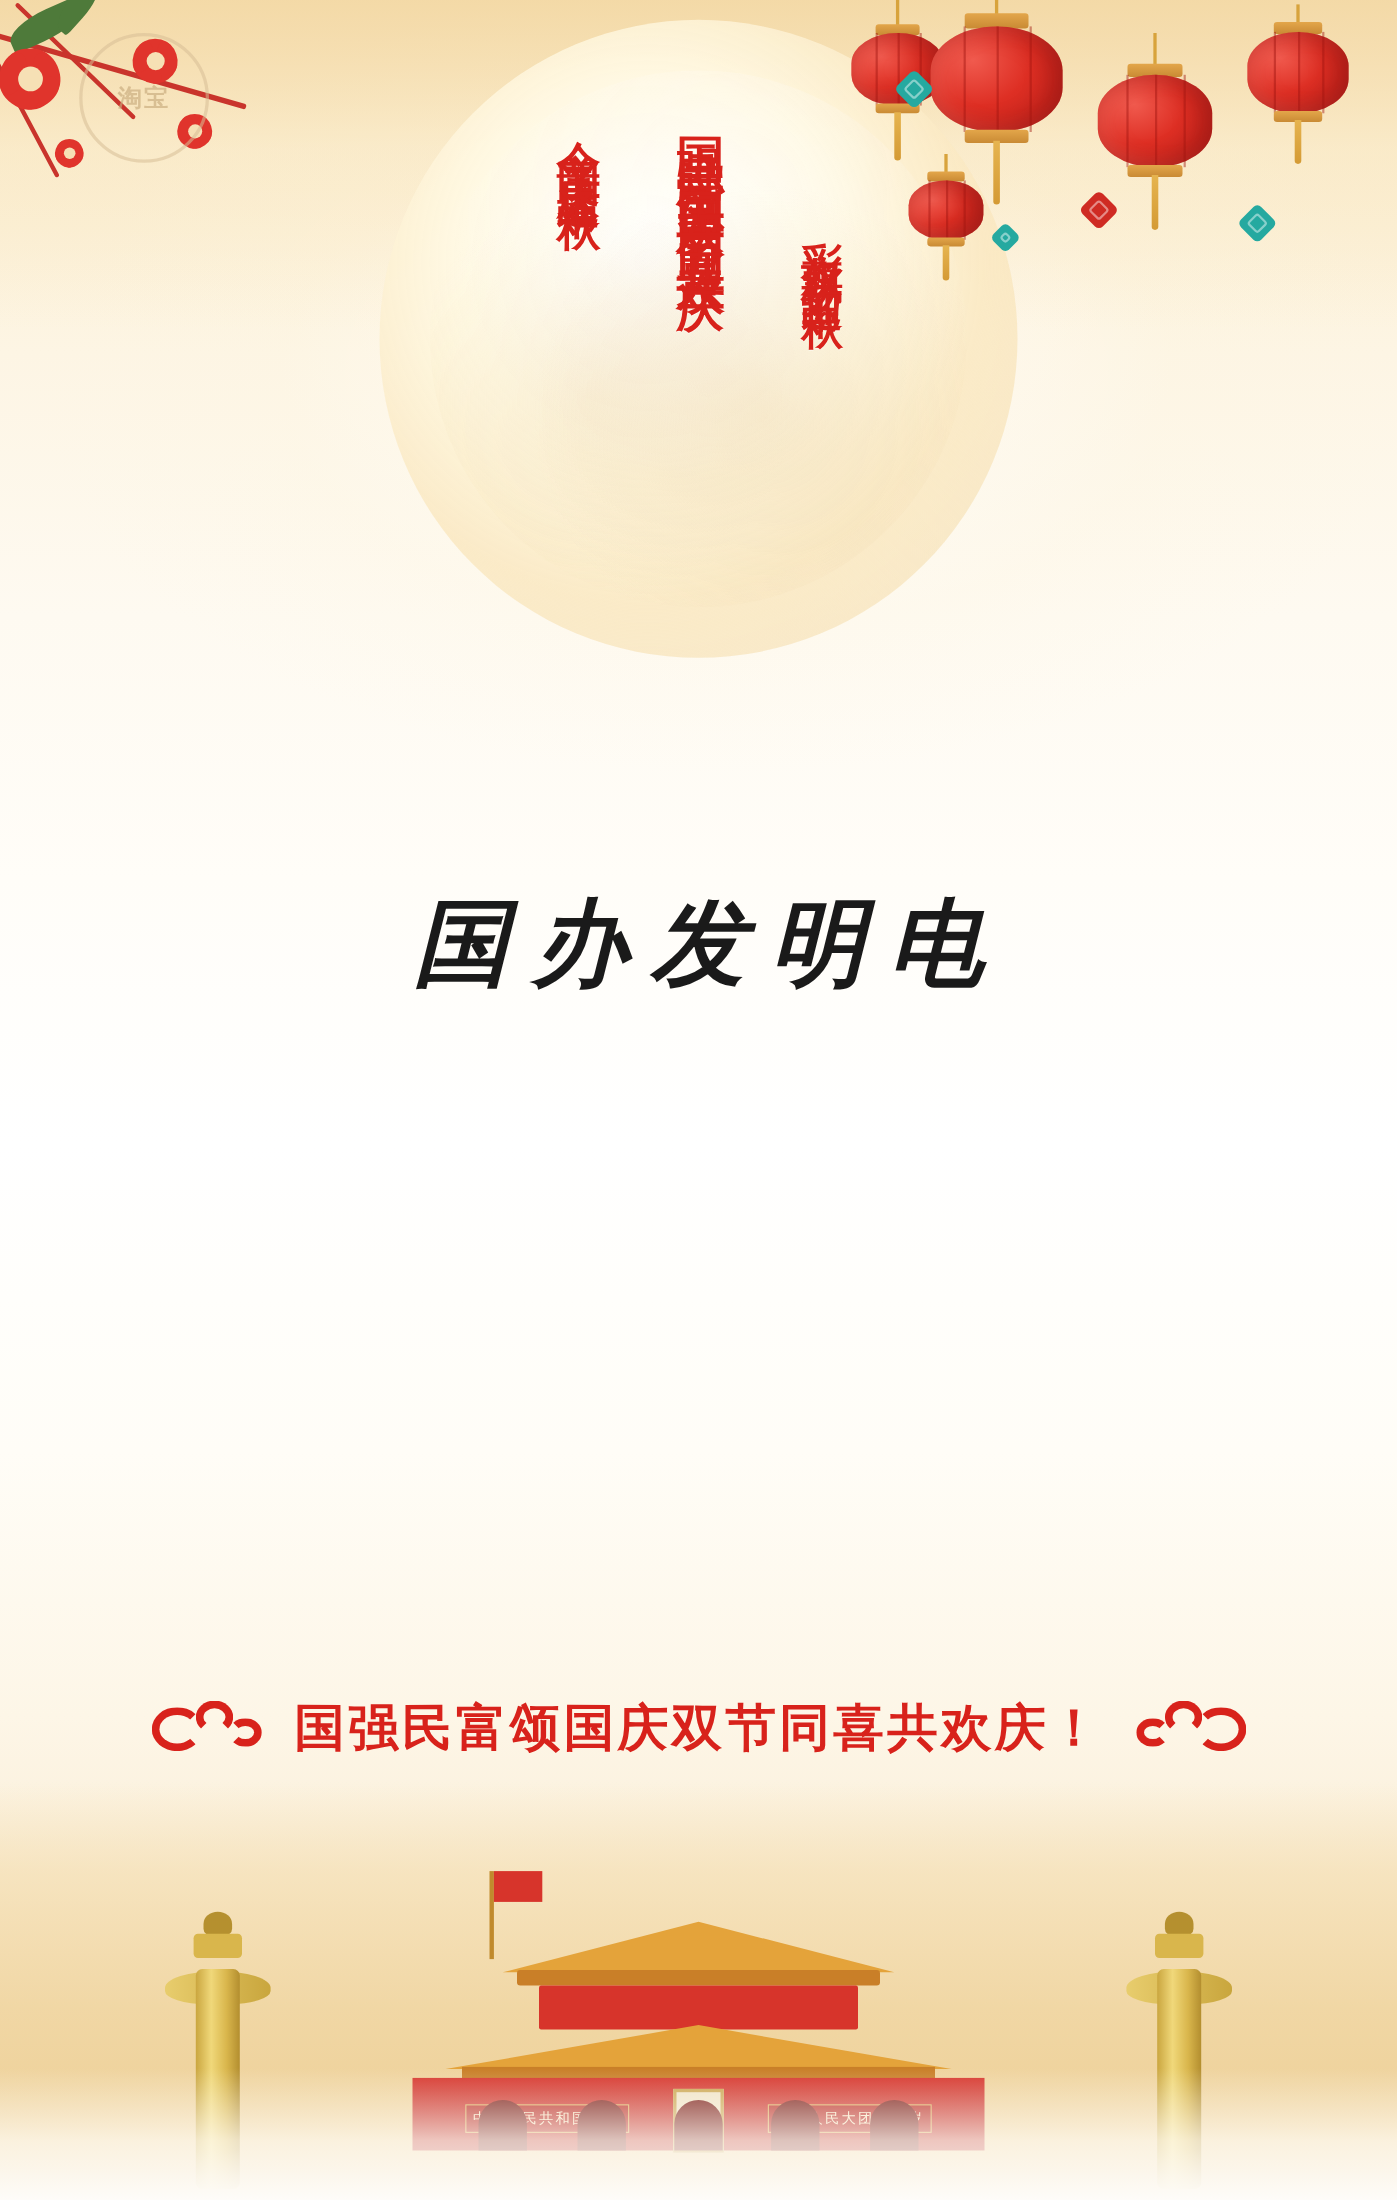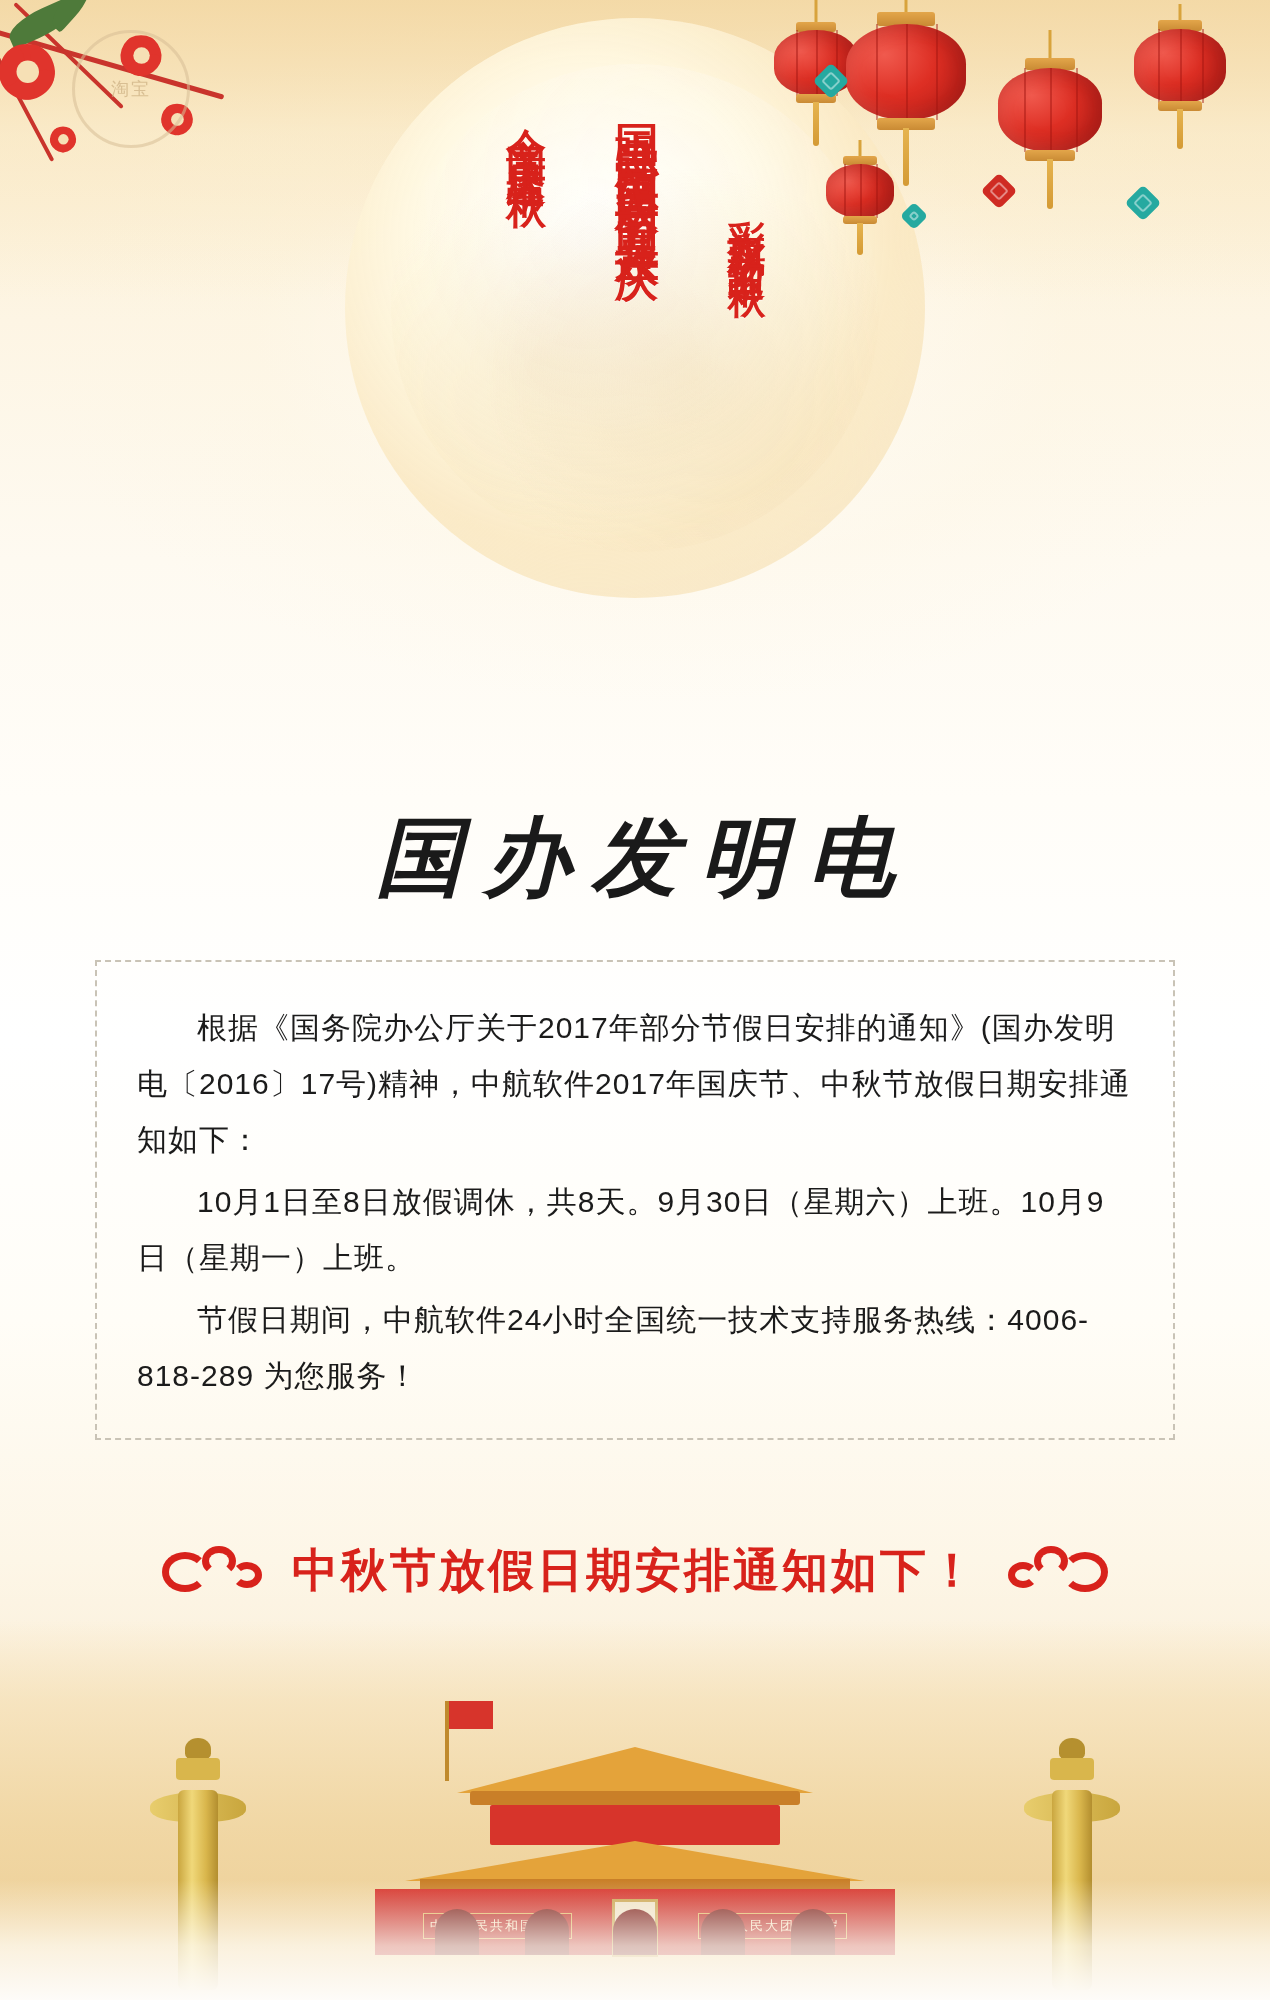--- a/index.html
+++ b/index.html
@@ -88,22 +88,22 @@
   .leaf {
     position: absolute; width: 70px; height: 26px;
     background: #4e7a3a; border-radius: 60% 10% 60% 10%;
     transform: rotate(-24deg);
   }
   .watermark {
     position: absolute; left: 72px; top: 30px;
     width: 118px; height: 118px; border-radius: 50%;
     border: 3px solid rgba(215,190,150,0.55);
     color: rgba(200,170,125,0.65);
-    font-size: 18px; letter-spacing: 2px;
-    display: flex; align-items: center; justify-content: center;
+    font-size: 22px; letter-spacing: 2px;
+    display: flex; align-items: center; justify-content: center; font-weight: bold;
   }
 
   
   .lanterns { position: absolute; right: 0; top: 0; width: 470px; height: 300px; }
   .lantern { position: absolute; }
   .lantern .cord { position: absolute; left: 50%; top: 0; width: 3px; background: #d8a33c; transform: translateX(-50%); }
   .lantern .cap, .lantern .base {
     position: absolute; left: 50%; transform: translateX(-50%);
     background: linear-gradient(180deg,#e3a64a,#c98a34);
     border-radius: 3px;
@@ -406,33 +406,28 @@
   </div>
 
   <div class="couplets">
     <div class="col col-1">今普国庆逢中秋</div>
     <div class="col col-2">国强民富颂国庆双节同喜共欢庆</div>
     <div class="col col-3">彩旗飘扬迎中秋</div>
   </div>
 
   <div class="headline">国办发明电</div>
 
-  <div class="notice-box">
-    <p class="notice-p">根据《国务院办公厅关于2017年部分节假日安排的通知》(国办发明电〔2016〕17号)精神，中航软件2017年国庆节、中秋节放假日期安排通知如下：</p>
-    <p class="notice-p">10月1日至8日放假调休，共8天。9月30日（星期六）上班。10月9日（星期一）上班。</p>
-    <p class="notice-p">节假日期间，中航软件24小时全国统一技术支持服务热线：4006-818-289 为您服务！</p>
-  </div>
 
   <div class="blessing-row">
     <div class="cloud">
         <span></span>
         <span></span>
         <span></span>
       </div>
-    <div class="blessing">中秋节放假日期安排通知如下！</div>
+    <div class="blessing">国强民富颂国庆双节同喜共欢庆！</div>
     <div class="cloud flip">
         <span></span>
         <span></span>
         <span></span>
       </div>
   </div>
 
   <div class="scene">
     <div class="pillar" style="left:150px;">
       <div class="beast"></div>

